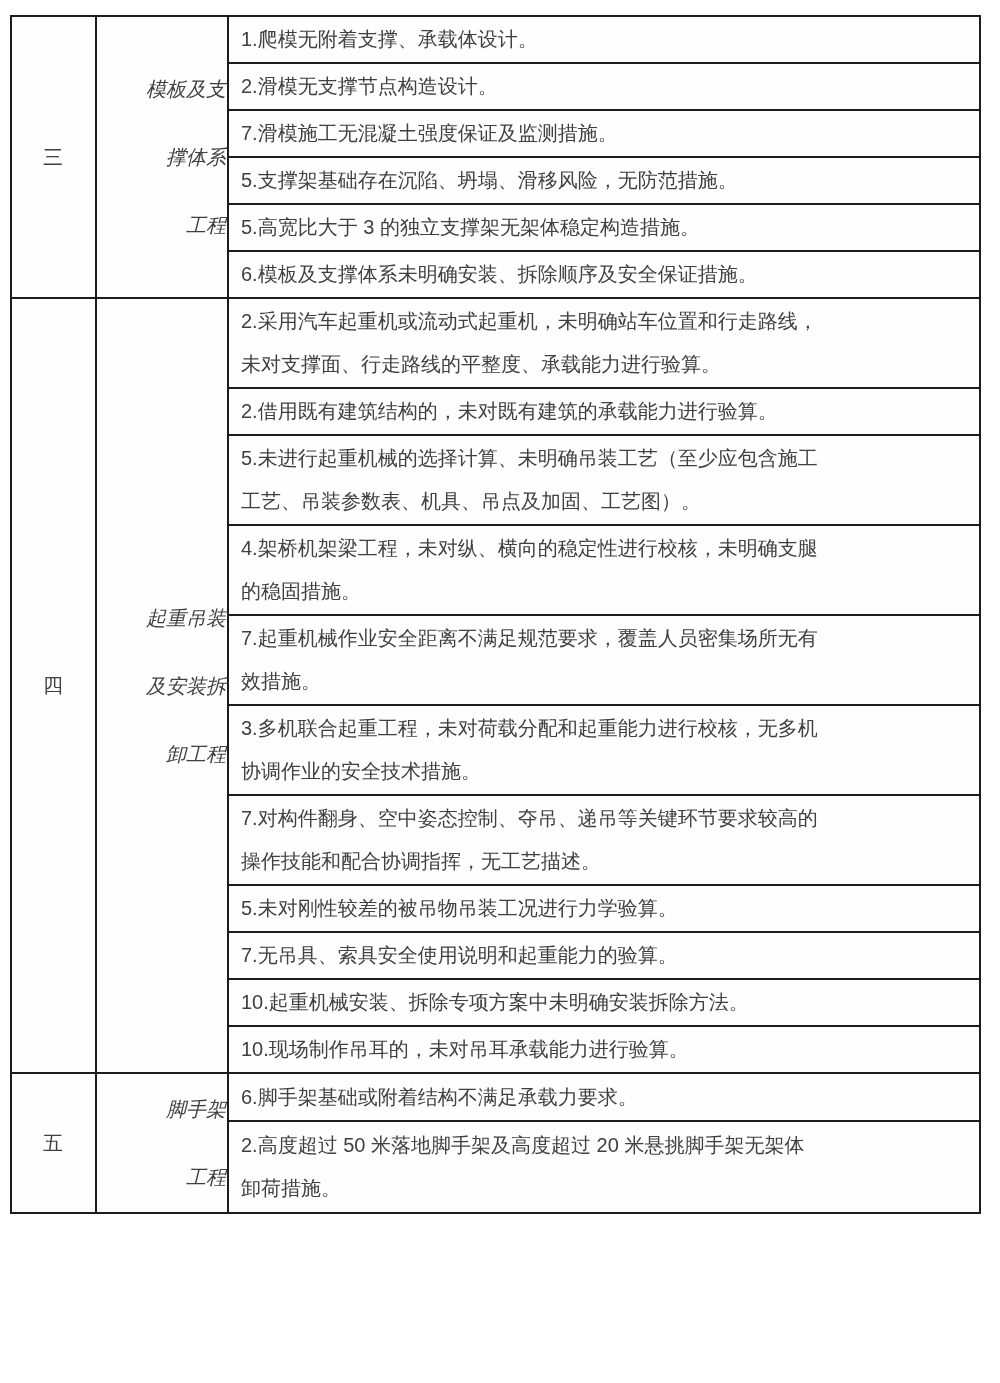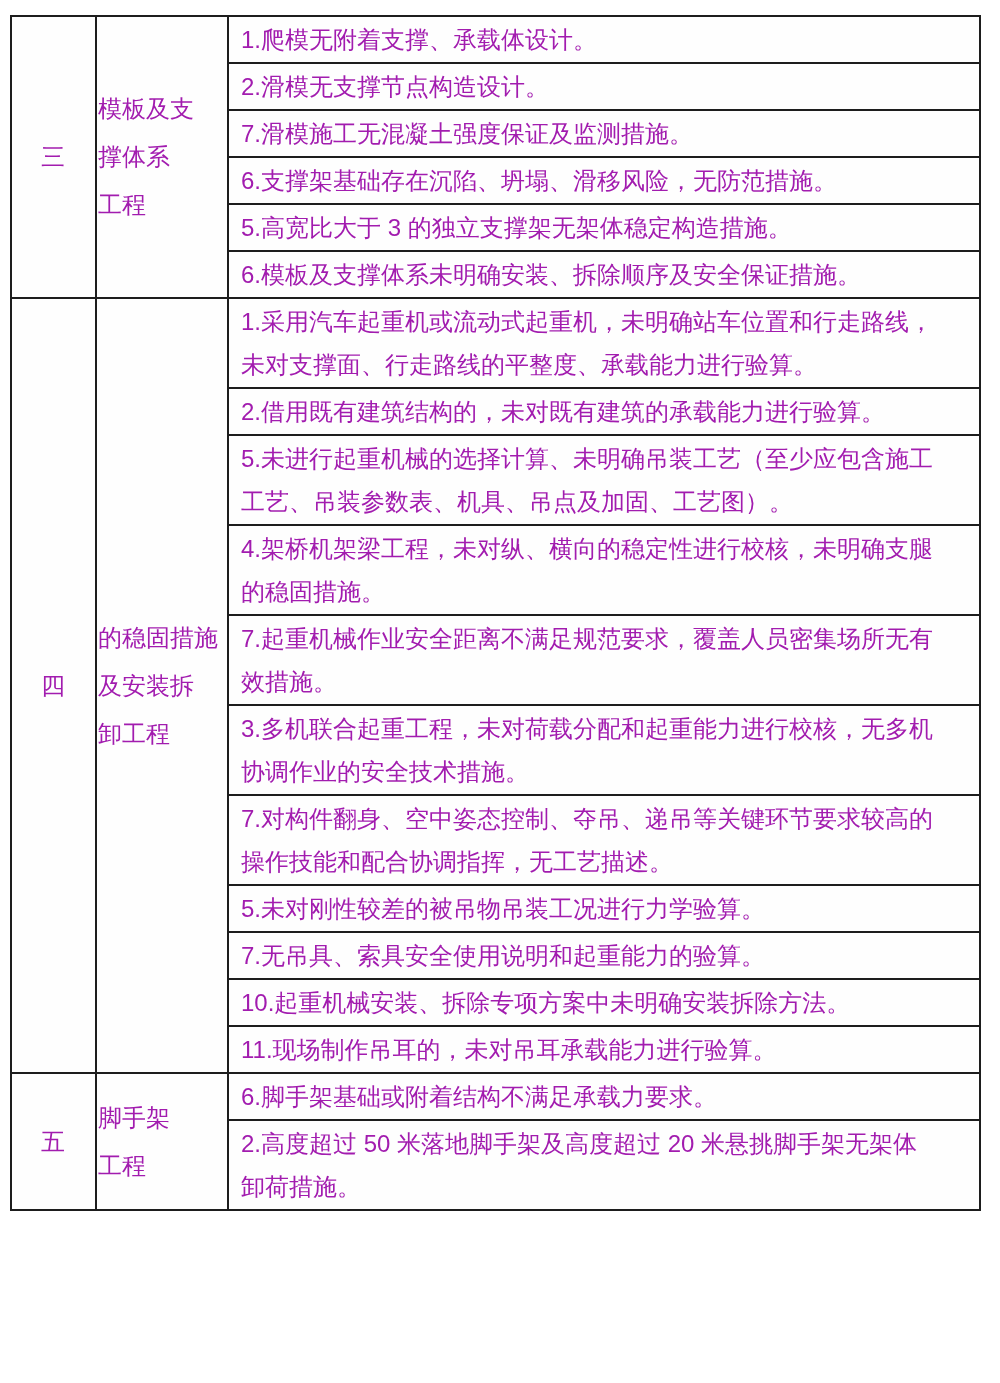--- a/index.html
+++ b/index.html
@@ -19,35 +19,36 @@
   table.hazard{
     border-collapse:collapse;
     table-layout:fixed;
     width:969px;
   }
   col.c1{width:85px;}
   col.c2{width:132px;}
   col.c3{width:752px;}
   td{
     border:2px solid #1d1d1d;
-    color:#a21caf;
-    font-size:24px;
+    color:#404040;
+    font-size:20px;
     box-sizing:border-box;
     background:#fefefe;
   }
   td.num{
     text-align:center;
     vertical-align:middle;
     letter-spacing:1px;
   }
   td.cat{
-    text-align:left;
+    text-align:right;
     vertical-align:middle;
-    line-height:48px;
+    line-height:68px;
     white-space:pre-line;
+    font-style:italic;
   }
   td.item{
     text-align:left;
     vertical-align:middle;
     padding:1px 8px 1px 12px;
     line-height:43px;
     white-space:pre-line;
   }
   tr.h1{height:45px;}
   tr.h2{height:86px;}
@@ -71,35 +72,35 @@
 工程</td>
         <td class="item">1.爬模无附着支撑、承载体设计。</td>
       </tr>
       <tr class="h1">
           <td class="item">2.滑模无支撑节点构造设计。</td>
         </tr>
       <tr class="h1">
           <td class="item">7.滑模施工无混凝土强度保证及监测措施。</td>
         </tr>
       <tr class="h1">
-          <td class="item">6.支撑架基础存在沉陷、坍塌、滑移风险，无防范措施。</td>
+          <td class="item">5.支撑架基础存在沉陷、坍塌、滑移风险，无防范措施。</td>
         </tr>
       <tr class="h1">
           <td class="item">5.高宽比大于 3 的独立支撑架无架体稳定构造措施。</td>
         </tr>
       <tr class="h1">
           <td class="item">6.模板及支撑体系未明确安装、拆除顺序及安全保证措施。</td>
         </tr>
 
       <tr class="h2">
         <td class="num" rowspan="11">四</td>
-        <td class="cat" rowspan="11">的稳固措施
+        <td class="cat" rowspan="11">起重吊装
 及安装拆
 卸工程</td>
-        <td class="item">1.采用汽车起重机或流动式起重机，未明确站车位置和行走路线，
+        <td class="item">2.采用汽车起重机或流动式起重机，未明确站车位置和行走路线，
 未对支撑面、行走路线的平整度、承载能力进行验算。</td>
       </tr>
       <tr class="h1">
           <td class="item">2.借用既有建筑结构的，未对既有建筑的承载能力进行验算。</td>
         </tr>
       <tr class="h2">
           <td class="item">5.未进行起重机械的选择计算、未明确吊装工艺（至少应包含施工
 工艺、吊装参数表、机具、吊点及加固、工艺图）。</td>
         </tr>
       <tr class="h2">
@@ -121,21 +122,21 @@
       <tr class="h1">
           <td class="item">5.未对刚性较差的被吊物吊装工况进行力学验算。</td>
         </tr>
       <tr class="h1">
           <td class="item">7.无吊具、索具安全使用说明和起重能力的验算。</td>
         </tr>
       <tr class="h1">
           <td class="item">10.起重机械安装、拆除专项方案中未明确安装拆除方法。</td>
         </tr>
       <tr class="h1">
-          <td class="item">11.现场制作吊耳的，未对吊耳承载能力进行验算。</td>
+          <td class="item">10.现场制作吊耳的，未对吊耳承载能力进行验算。</td>
         </tr>
 
       <tr class="h1">
         <td class="num" rowspan="5">五</td>
         <td class="cat" rowspan="5">脚手架
 工程</td>
         <td class="item">6.脚手架基础或附着结构不满足承载力要求。</td>
       </tr>
       <tr class="h2">
           <td class="item">2.高度超过 50 米落地脚手架及高度超过 20 米悬挑脚手架无架体

